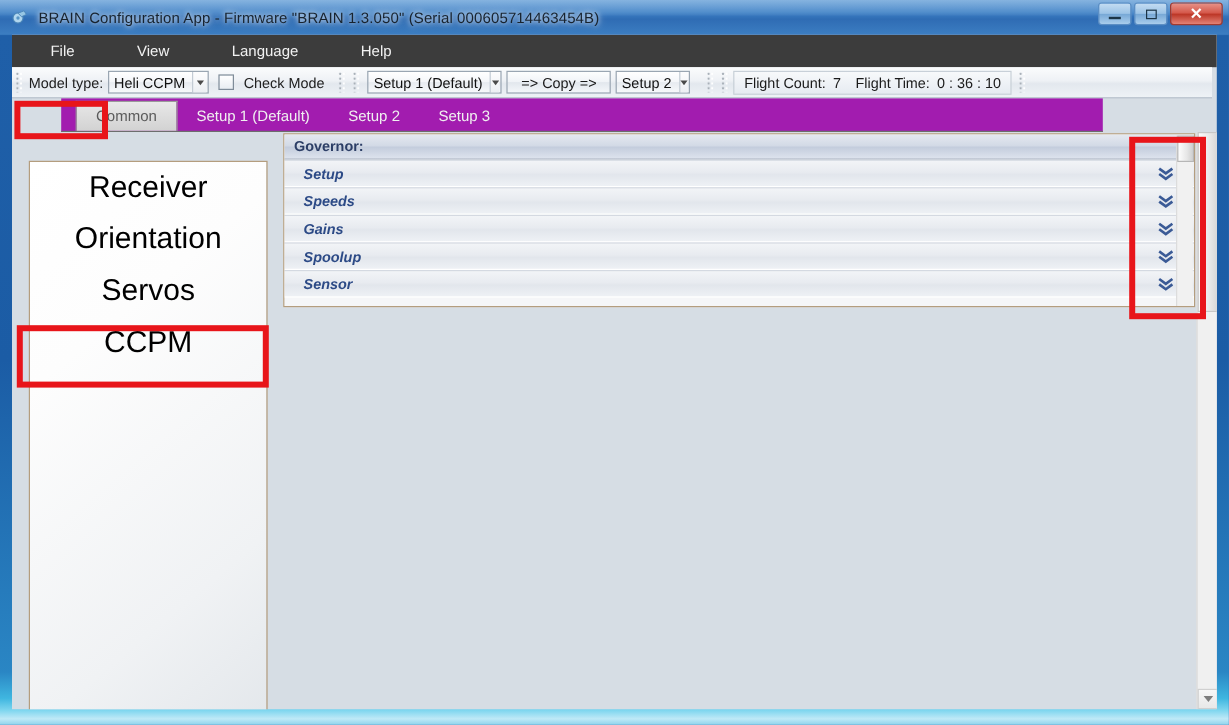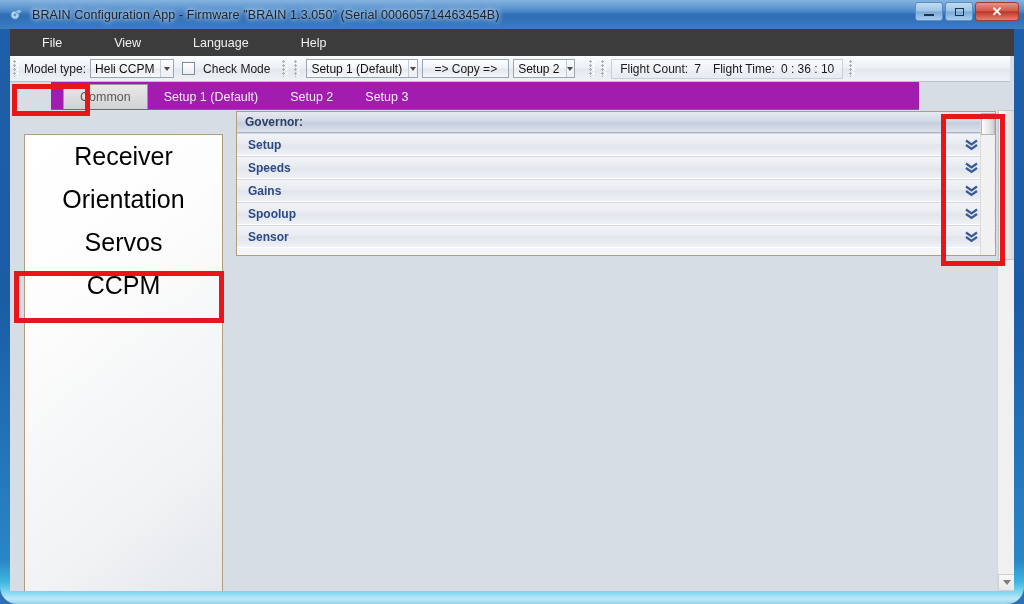--- a/index.html
+++ b/index.html
@@ -15,21 +15,20 @@
   
   #window-frame {
     position: absolute;
     left: 0; top: 0;
     width: 1024px; height: 604px;
     background: linear-gradient(180deg,
         #2a6cb6 0px, #2f72ba 10px, #3f85c9 22px, #1f5fa8 30px,
         #1b5ca5 300px, #2a86c4 560px, #3fb6e0 582px, #7fd6ef 592px,
         #bfe9f7 599px, #8fd4ec 604px);
     padding: 0;
-    border-radius: 17px;
   }
 
   
   #titlebar {
     position: absolute;
     left: 0; top: 0;
     width: 1024px; height: 29px;
     background: linear-gradient(180deg, #4c8fd0 0%, #3e81c6 35%, #2f6cb4 55%, #3c7ec2 100%);
     display: flex;
     align-items: center;
@@ -253,24 +252,25 @@
   }
   .section-row {
     height: 23px;
     background: linear-gradient(180deg,#f2f4f7 0%, #e8ebf0 45%, #e2e6ec 55%, #eef1f5 100%);
     border-bottom: 1px solid #ffffff;
     border-top: 1px solid #d4d9e1;
     display: flex; align-items: center;
     position: relative;
   }
   .section-label {
-    margin-left: 11px;
+    margin-left: 16px;
     font-size: 12px;
     color: #2c4a86;
     font-weight: bold;
+    font-style: italic;
   }
   .chev {
     position: absolute;
     right: 16px; top: 50%;
     transform: translateY(-50%);
     width: 15px; height: 13px;
   }
   .panel-vscroll {
     position: absolute;
     right: 1px; top: 1px;

